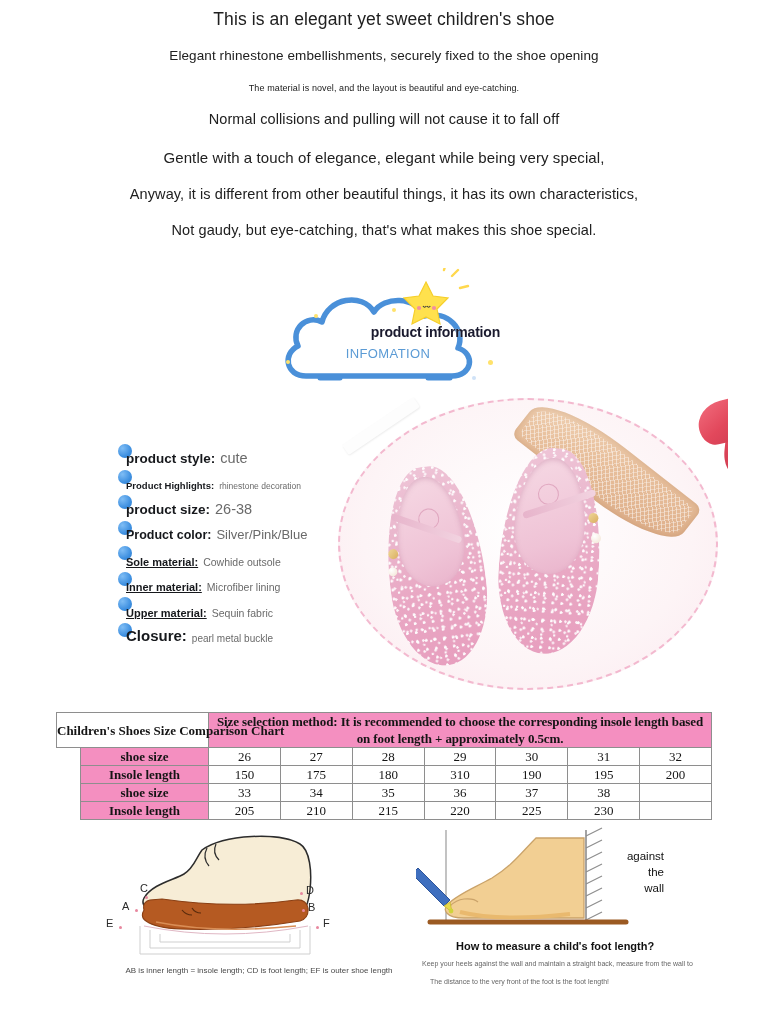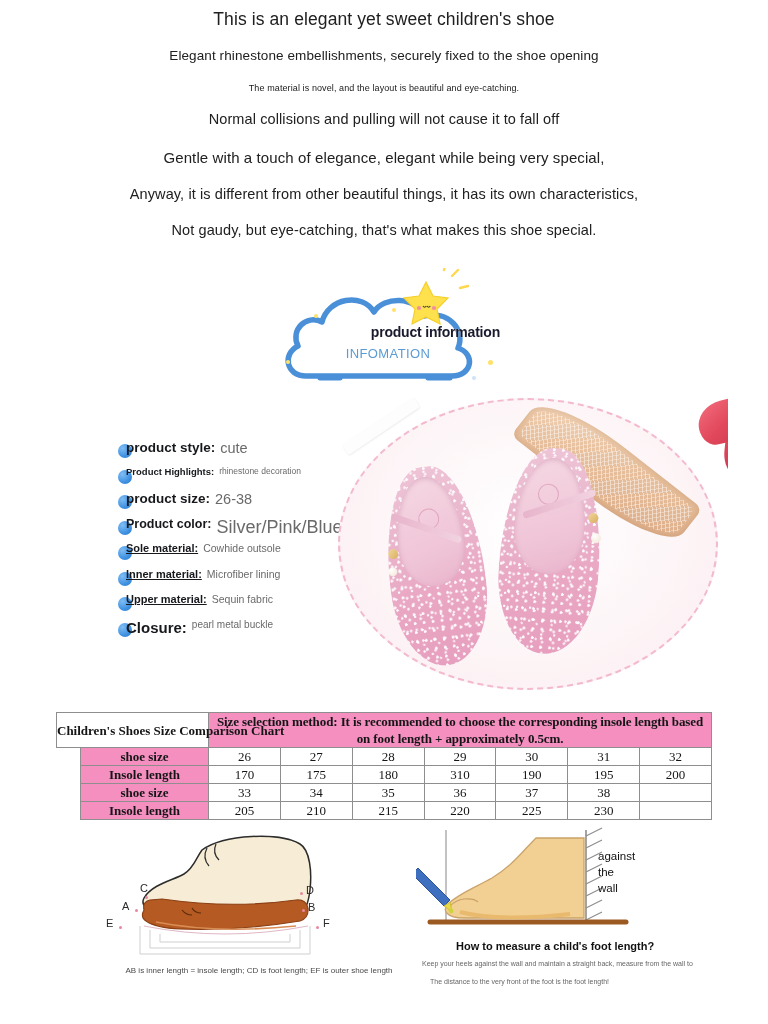--- a/index.html
+++ b/index.html
@@ -31,31 +31,31 @@
   }
   .cloud-sub{
     position:absolute;left:0;top:78px;width:224px;text-align:center;
     font-size:13px;color:#5b9bd5;letter-spacing:.4px;
   }
   .dot-y{position:absolute;border-radius:50%;background:#ffe26b;}
   .dot-b{position:absolute;border-radius:50%;background:#cfe2f7;}
 
   
   .specs{position:absolute;left:118px;top:440px;width:215px;}
-  .spec-row{position:relative;height:25.5px;display:flex;align-items:flex-start;}
+  .spec-row{position:relative;height:25.5px;display:flex;align-items:flex-end;}
   .bullet{
     position:absolute;left:0;top:4px;width:14px;height:14px;border-radius:50%;
     background:radial-gradient(circle at 32% 30%, #7fbdf5 0%, #3d8fe0 62%, #2f7ccb 100%);
   }
   .spec-label{position:relative;margin-left:8px;font-weight:bold;color:#16181c;white-space:nowrap;}
   .spec-value{position:relative;margin-left:5px;color:#6a6a6a;white-space:nowrap;}
   .s-xl .spec-label{font-size:13.5px;}
   .s-xl .spec-value{font-size:14.5px;}
   .s-lg .spec-label{font-size:12.5px;}
-  .s-lg .spec-value{font-size:18px;}
+  .s-lg .spec-value{font-size:13px;}
   .s-md .spec-label{font-size:11px;text-decoration:underline;}
   .s-md .spec-value{font-size:10.5px;}
   .s-sm .spec-label{font-size:9.5px;}
   .s-sm .spec-value{font-size:8.5px;}
   .s-cl .spec-label{font-size:15px;}
   .s-cl .spec-value{font-size:10px;}
 
   
   .photo{position:absolute;left:332px;top:396px;width:396px;height:296px;overflow:hidden;}
   .oval{
@@ -152,21 +152,21 @@
   .cap-sm{
     position:absolute;font-family:"Liberation Sans", sans-serif;font-size:7px;color:#666;
   }
   .cap-l{
     position:absolute;left:10px;top:140px;width:290px;text-align:center;
     font-size:8px;color:#4a4a4a;font-family:"Liberation Sans", sans-serif;
   }
   .pt-lab{position:absolute;font-size:11px;color:#2a2a2a;font-family:"Liberation Sans", sans-serif;}
   .pt-dot{position:absolute;width:3.4px;height:3.4px;border-radius:50%;background:#e8889f;}
   .wall-lab{
-    position:absolute;left:182px;top:22px;width:66px;text-align:left;
+    position:absolute;left:182px;top:22px;width:66px;text-align:right;
     font-size:11.5px;color:#111;line-height:16px;font-family:"Liberation Sans", sans-serif;
   }
 </style>
 </head>
 <body>
 
 <div class="page">
 
   <div class="hero">
     <span class="l l1">This is an elegant yet sweet children's shoe</span>
@@ -297,21 +297,21 @@
         <td class="cell">28</td>
         <td class="cell">29</td>
         <td class="cell">30</td>
         <td class="cell">31</td>
         <td class="cell">32</td>
       </tr>
 
       <tr>
         <td class="lead-pad"></td>
         <td class="rowlab">Insole length</td>
-        <td class="cell">170</td>
+        <td class="cell">150</td>
         <td class="cell">175</td>
         <td class="cell">180</td>
         <td class="cell">310</td>
         <td class="cell">190</td>
         <td class="cell">195</td>
         <td class="cell">200</td>
       </tr>
 
       <tr>
         <td class="lead-pad"></td>

